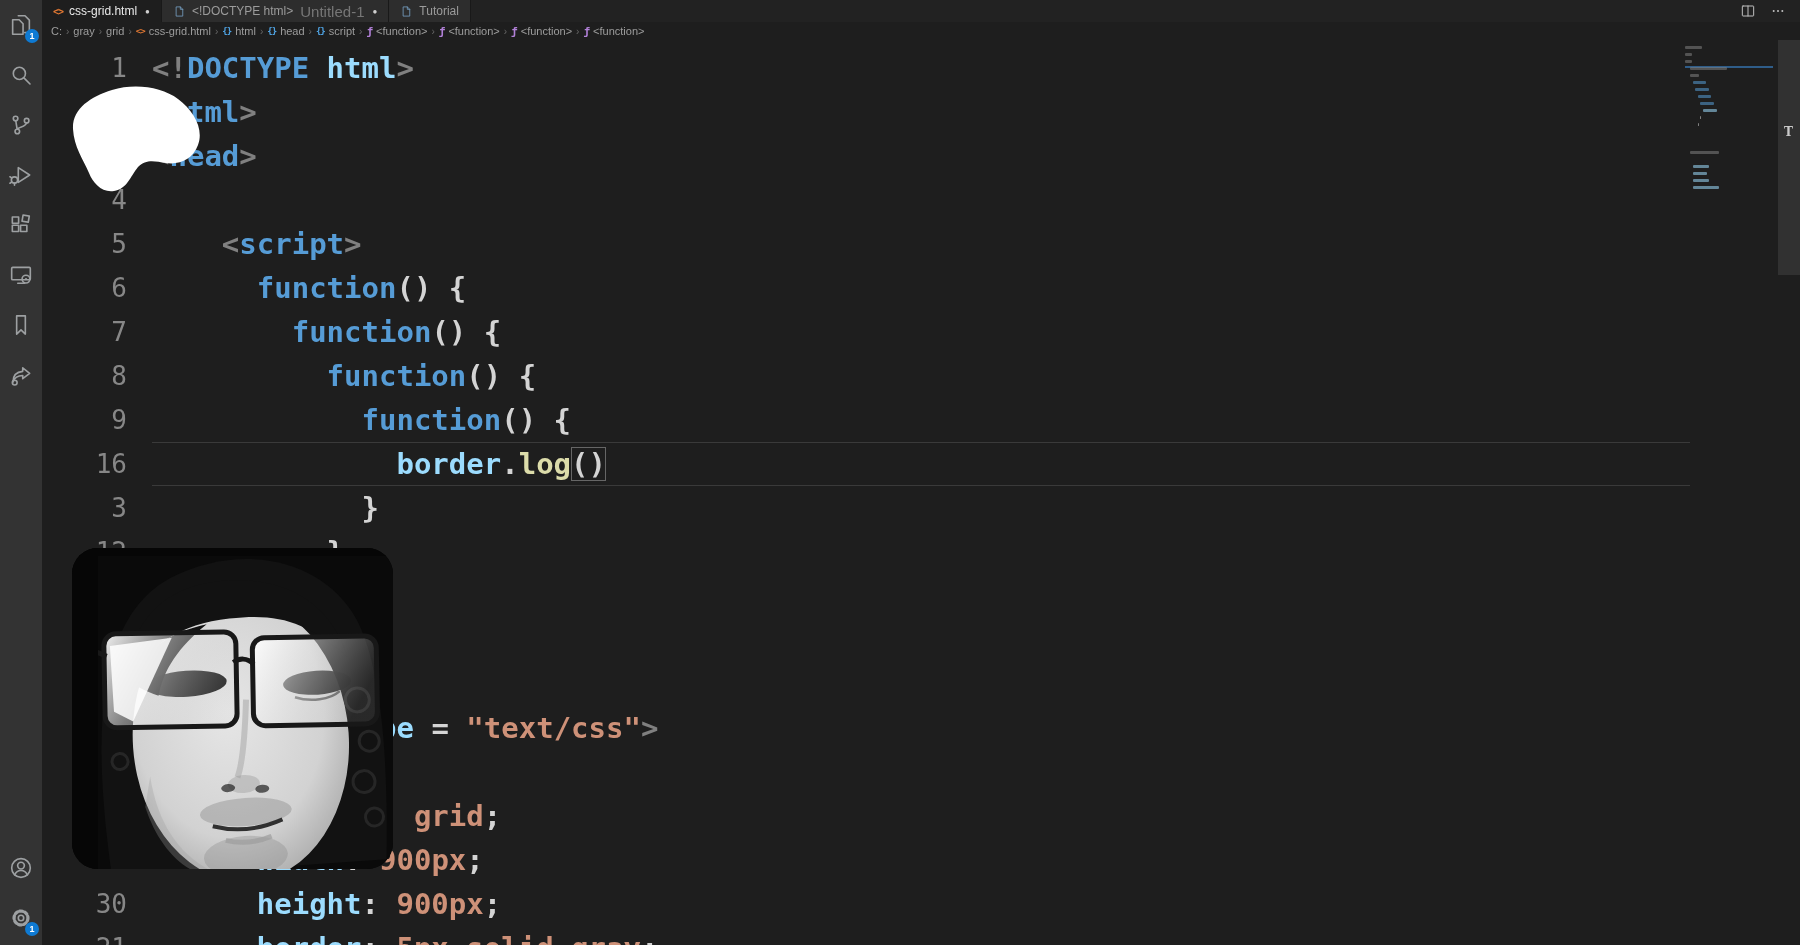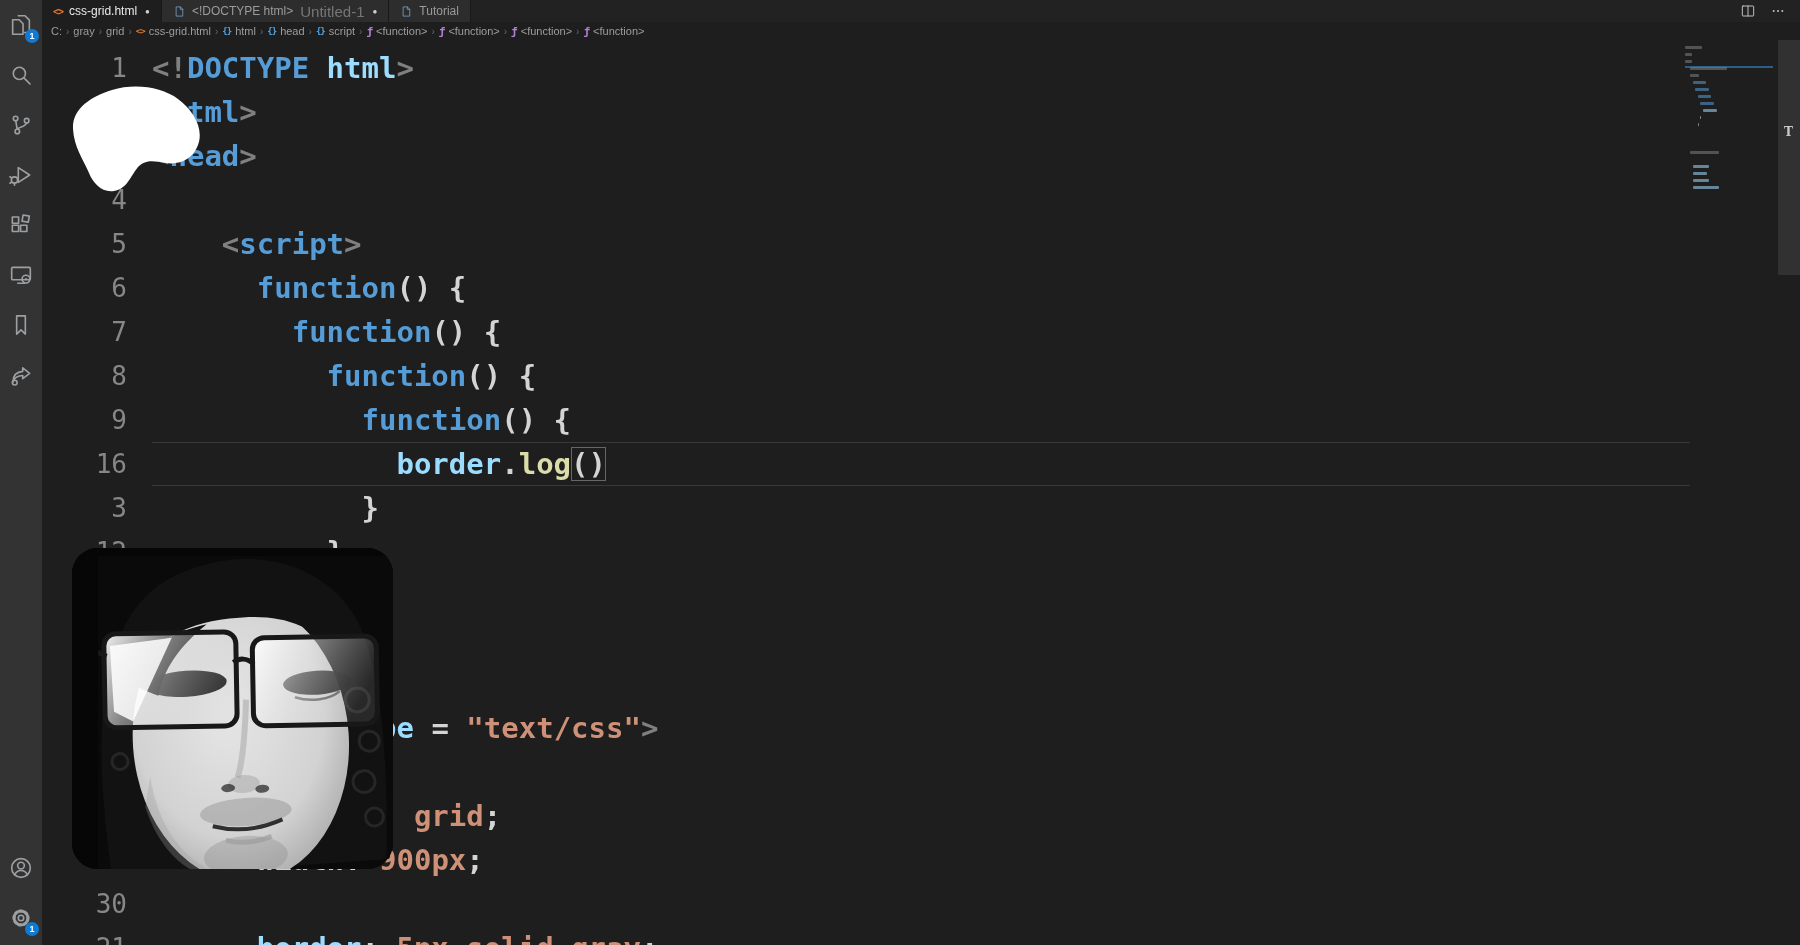--- a/index.html
+++ b/index.html
@@ -341,20 +341,21 @@
       <div class="code-row">
         <div class="gutter">18</div>
         <div class="code-text"><span>      </span><span class="tok-attr">display</span><span class="tok-text">: </span><span class="tok-string">grid</span><span class="tok-text">;</span></div>
       </div>
       <div class="code-row">
         <div class="gutter">19</div>
         <div class="code-text"><span>      </span><span class="tok-attr">width</span><span class="tok-text">: </span><span class="tok-string">900px</span><span class="tok-text">;</span></div>
       </div>
       <div class="code-row">
         <div class="gutter">30</div>
+        <div class="code-text"><span>      </span><span class="tok-attr">height</span><span class="tok-text">: </span><span class="tok-string">900px</span><span class="tok-text">;</span></div>
       </div>
       <div class="code-row">
         <div class="gutter">21</div>
         <div class="code-text"><span>      </span><span class="tok-attr">border</span><span class="tok-text">: </span><span class="tok-string">5px solid gray</span><span class="tok-text">;</span></div>
       </div>
     </div>
 
   <div class="minimap">
     <div class="mm-rule"></div>
   <div class="mm-bar" style="top: 6px; left: 0px; width: 17.25px; background: rgb(128, 128, 128); opacity: 0.55;"></div>

